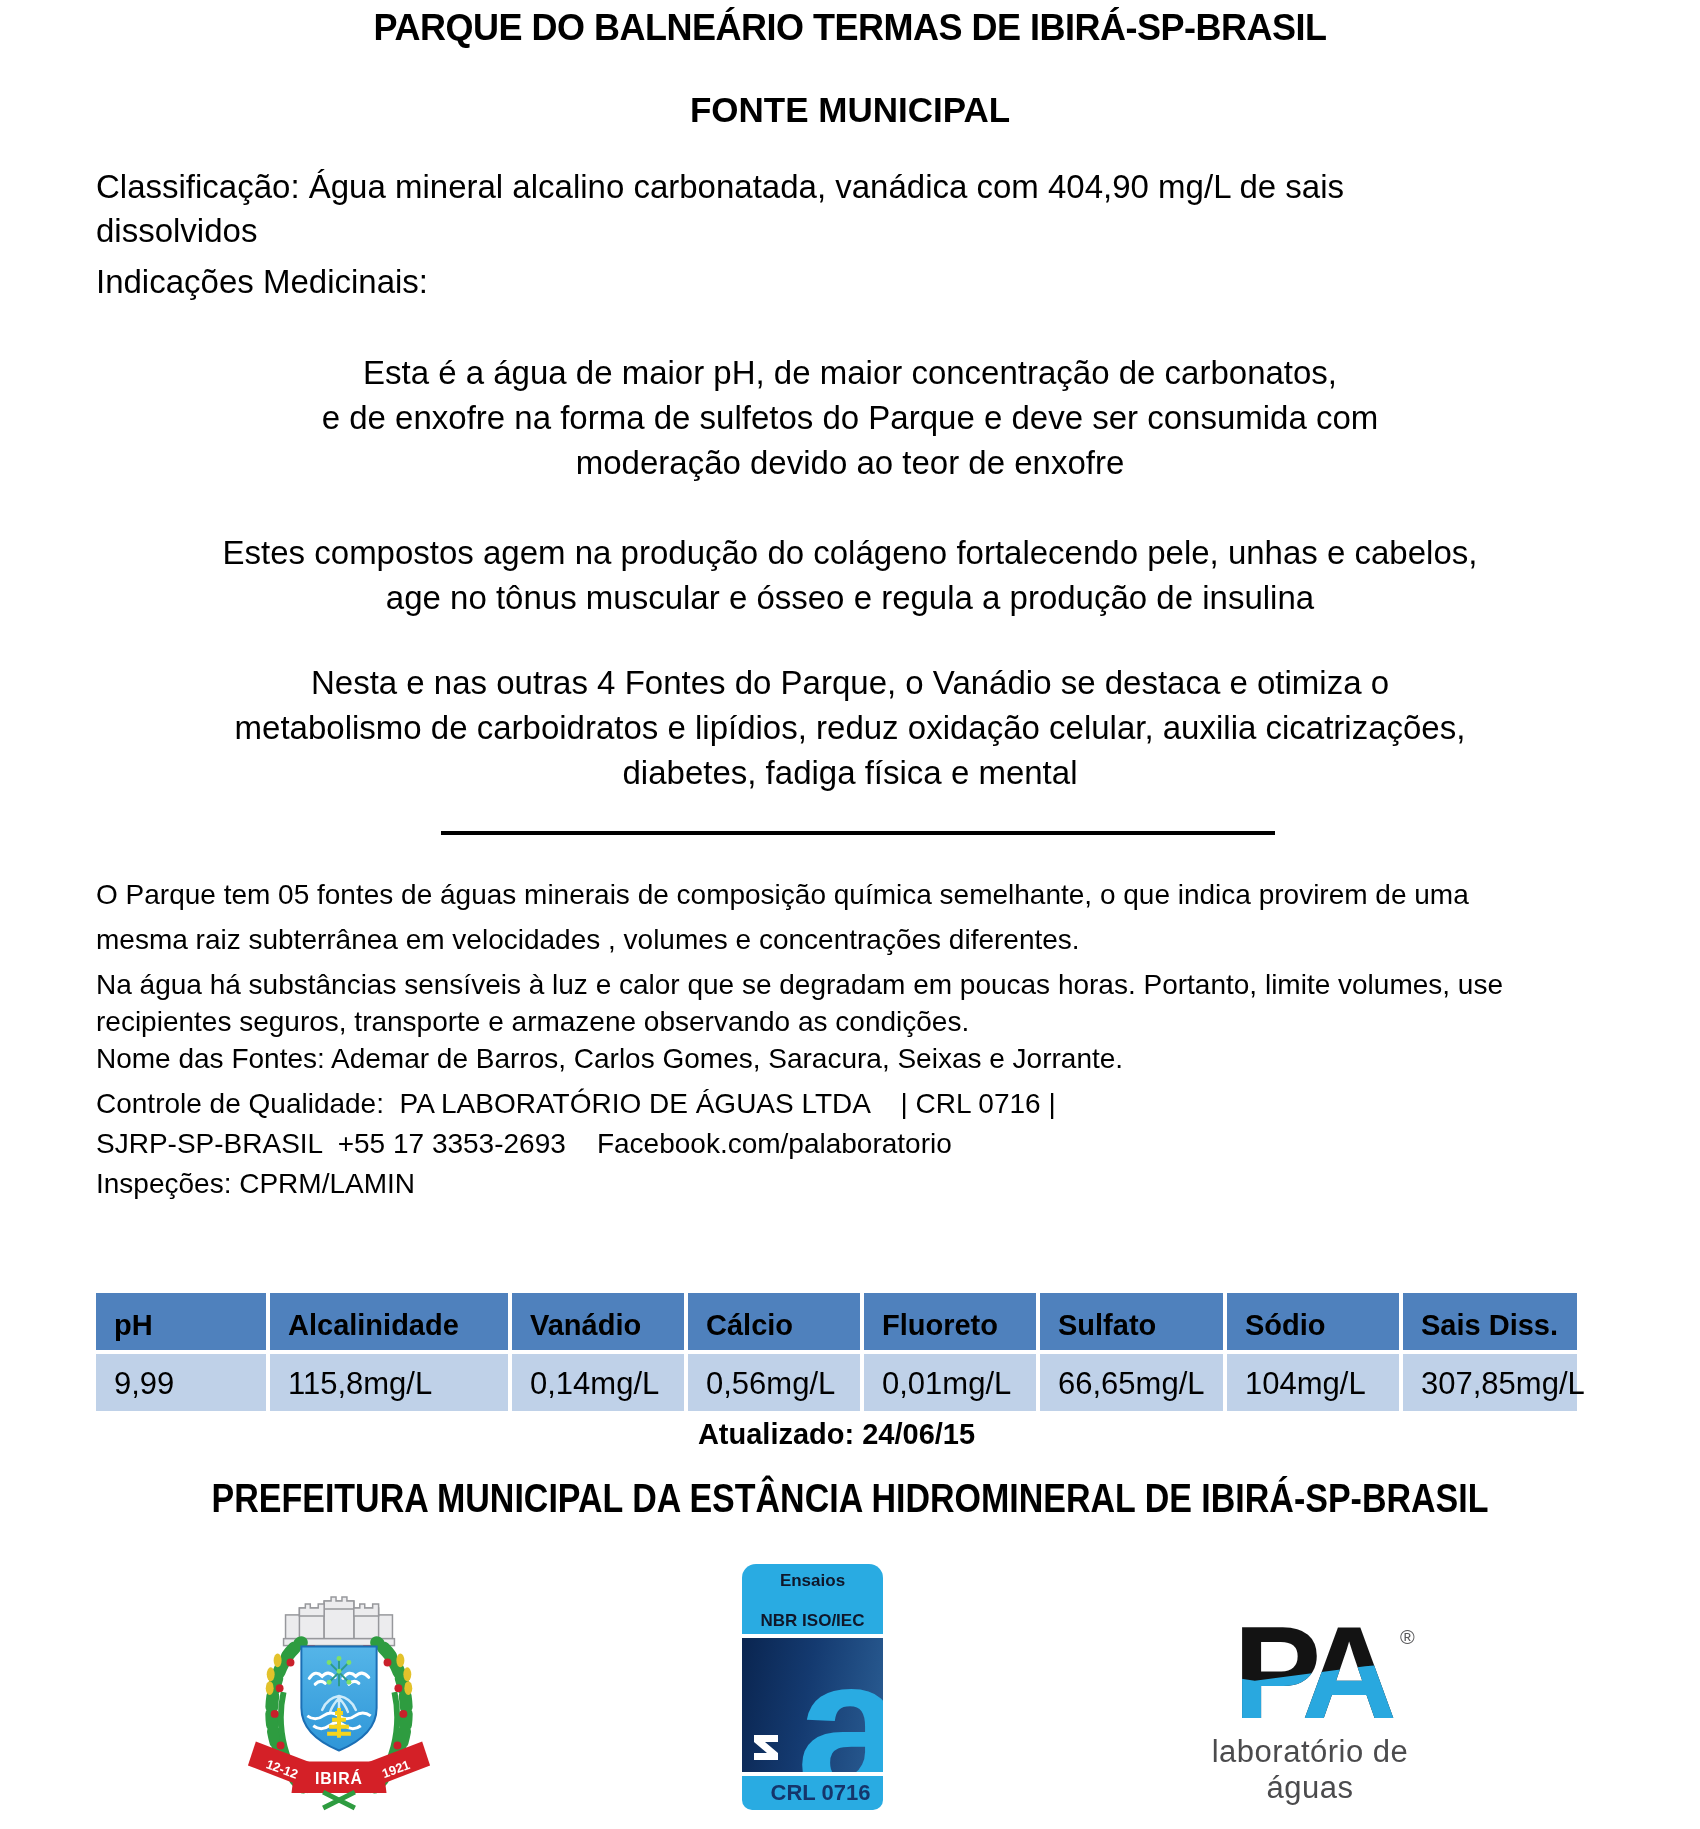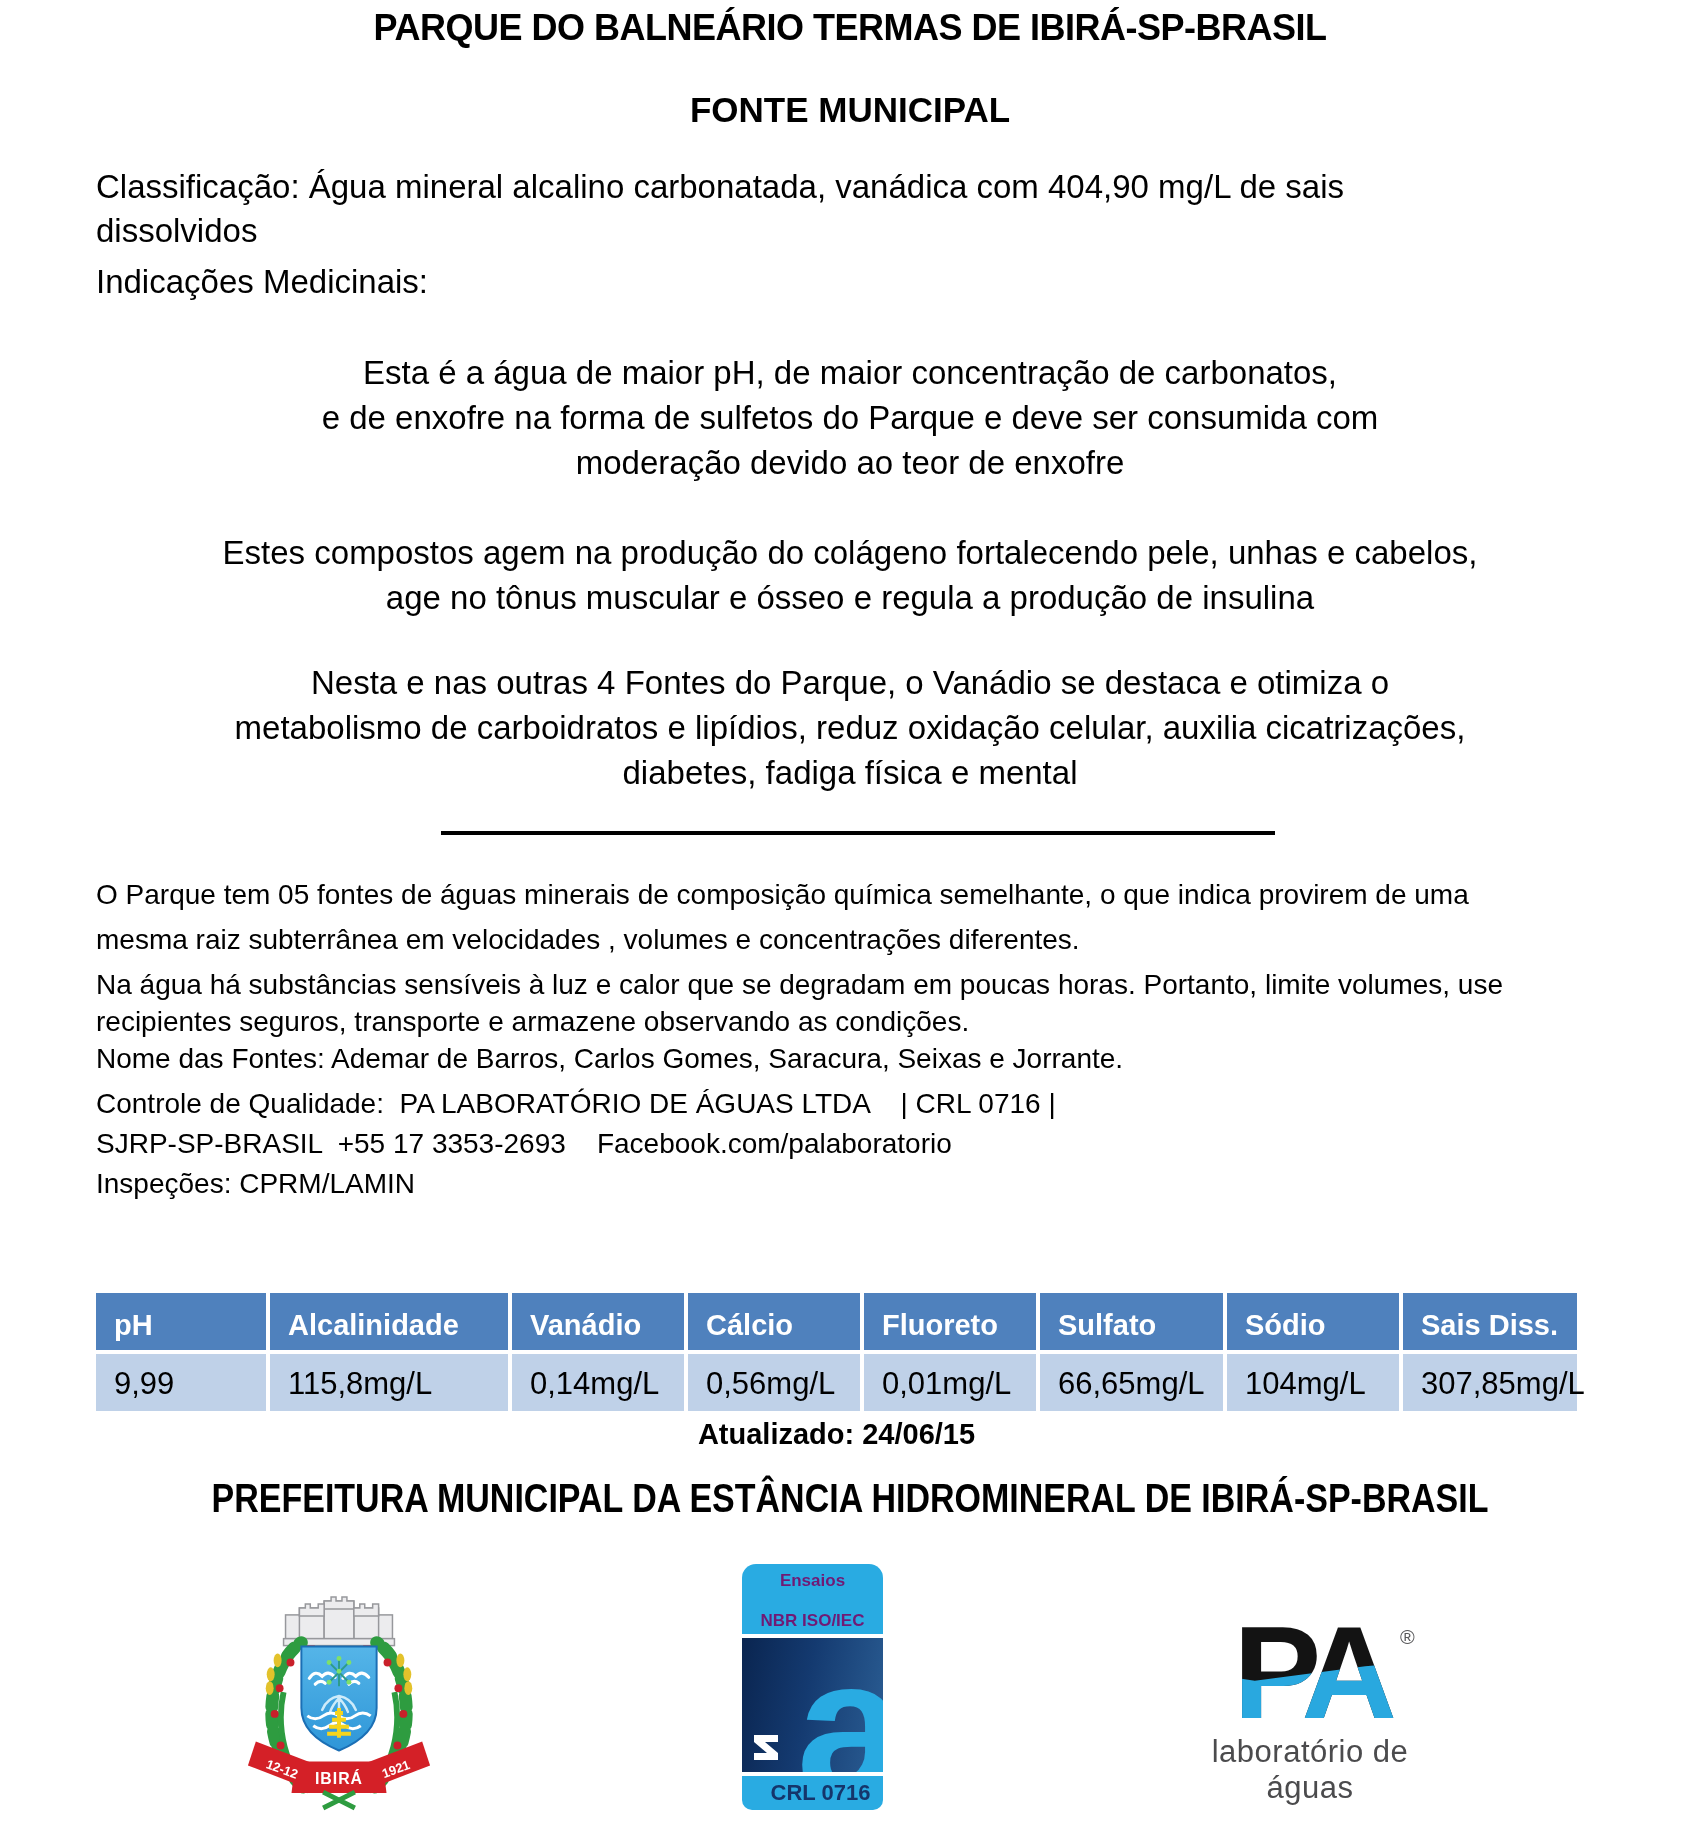--- a/index.html
+++ b/index.html
@@ -19,33 +19,33 @@
   .rule{left:441px;top:831px;width:834px;height:4px;background:#000;}
   .info{left:96px;width:1508px;font-size:28px;}
   .info1{top:872px;line-height:45px;}
   .info2{top:966px;line-height:37px;}
   .quality{left:96px;top:1084px;width:1508px;font-size:28px;}
   .quality p{margin:0;line-height:40px;white-space:pre-wrap;}
   
   .wtable{left:96px;top:1293px;width:1481px;display:grid;
           grid-template-columns:170px 238px 172px 172px 172px 183px 172px 174px;
           gap:4px;background:#fff;}
-  .th{background:#4F81BD;color:#ffffff;font-weight:bold;font-size:29px;height:57px;
+  .th{background:#4F81BD;color:#000000;font-weight:bold;font-size:29px;height:57px;
       display:flex;align-items:flex-end;padding:0 0 8px 18px;box-sizing:border-box;}
   .td{background:#BFD1E8;color:#000;font-size:31px;height:57px;
       display:flex;align-items:flex-end;padding:0 0 9px 18px;box-sizing:border-box;}
   .updated{left:96px;top:1414px;width:1481px;font-size:29px;font-weight:bold;line-height:40px;}
   .prefeitura{left:0;top:1472px;width:1700px;font-size:40px;font-weight:bold;line-height:52px;
               white-space:nowrap;transform:scaleX(0.85);transform-origin:center;}
   
   .coat{left:240px;top:1596px;width:198px;height:215px;}
   
   .badge{left:742px;top:1564px;width:141px;height:246px;}
   .badge-top{height:70px;background:#29ABE2;border-radius:14px 14px 0 0;
-             color:#701a75;font-weight:bold;font-size:17px;line-height:20px;
+             color:#0f172a;font-weight:bold;font-size:17px;line-height:20px;
              text-align:center;padding-top:7px;box-sizing:border-box;}
   .badge-mid{position:relative;height:134px;margin-top:4px;overflow:hidden;
              background:linear-gradient(100deg,#0A2550 0%,#143A70 45%,#2B5E94 100%);}
   .badge-a{position:absolute;right:-22px;bottom:-52px;font-size:195px;font-weight:bold;
            color:#29ABE2;line-height:1;}
   .badge-mark{position:absolute;left:10px;bottom:10px;}
   .badge-crl{height:34px;margin-top:4px;background:#29ABE2;border-radius:0 0 10px 10px;
              color:#15356B;font-weight:bold;font-size:22px;line-height:34px;text-align:center;padding-left:16px;}
   
   .palogo{left:1172px;top:1622px;width:276px;height:150px;text-align:center;}

